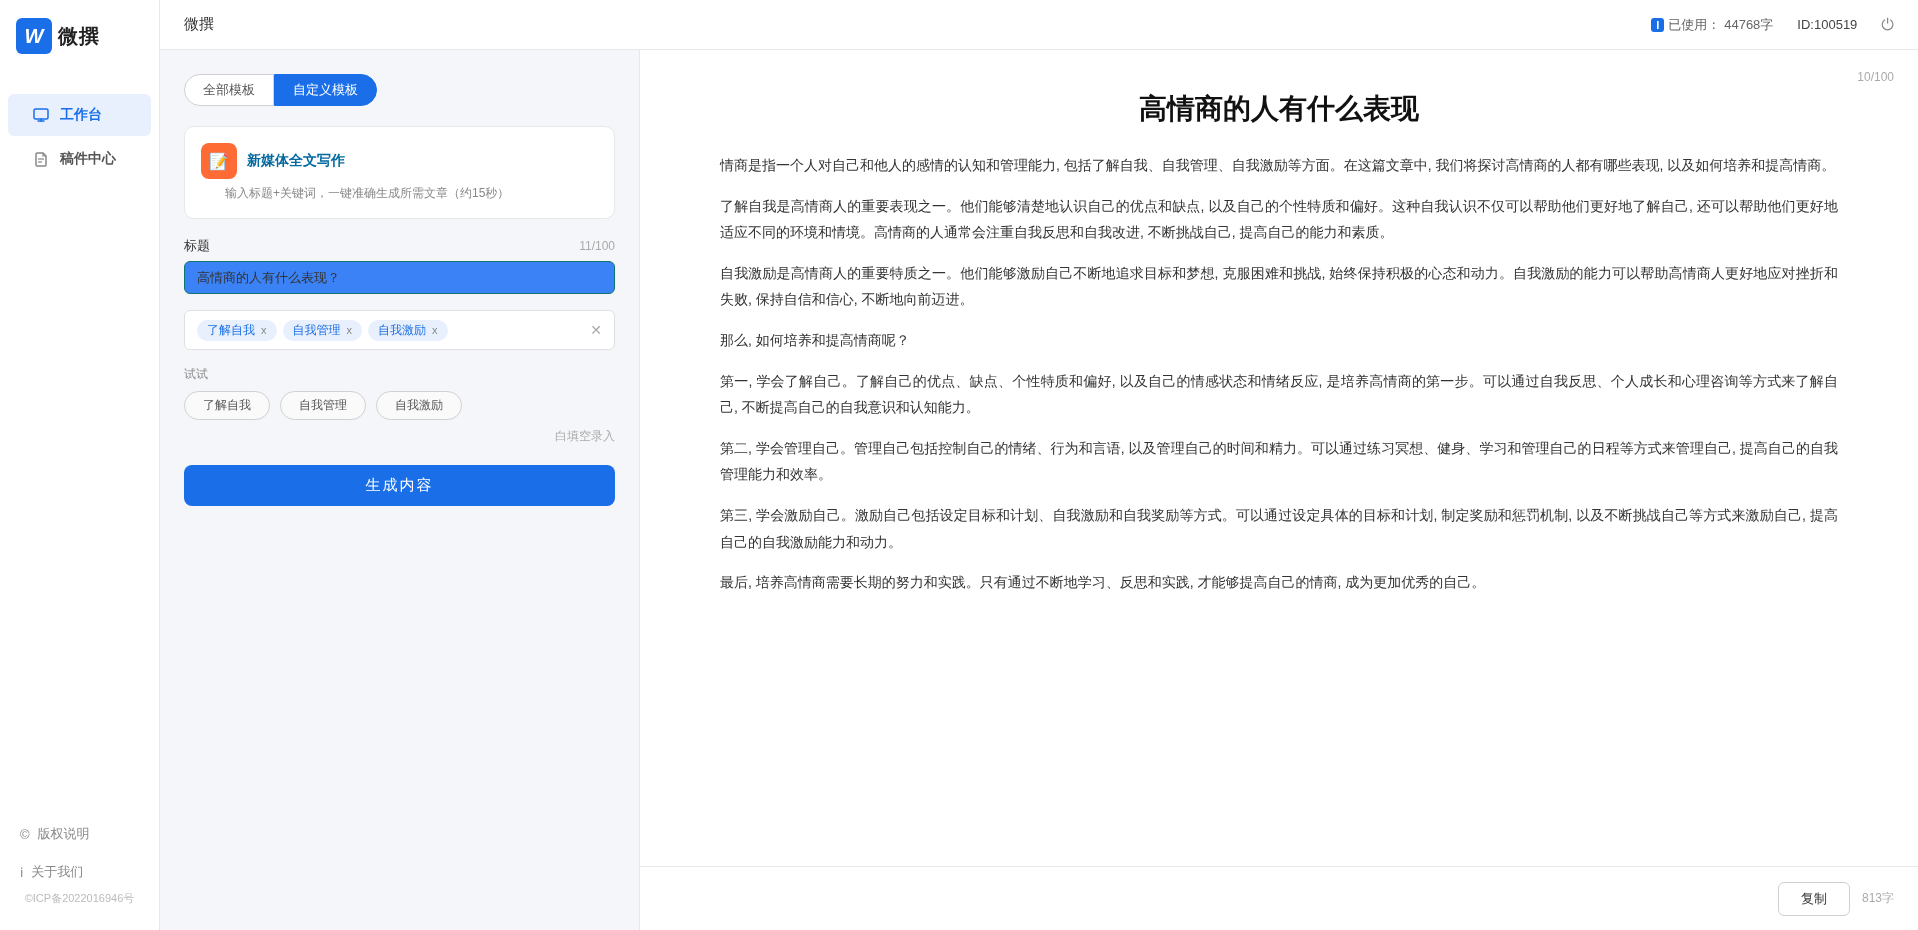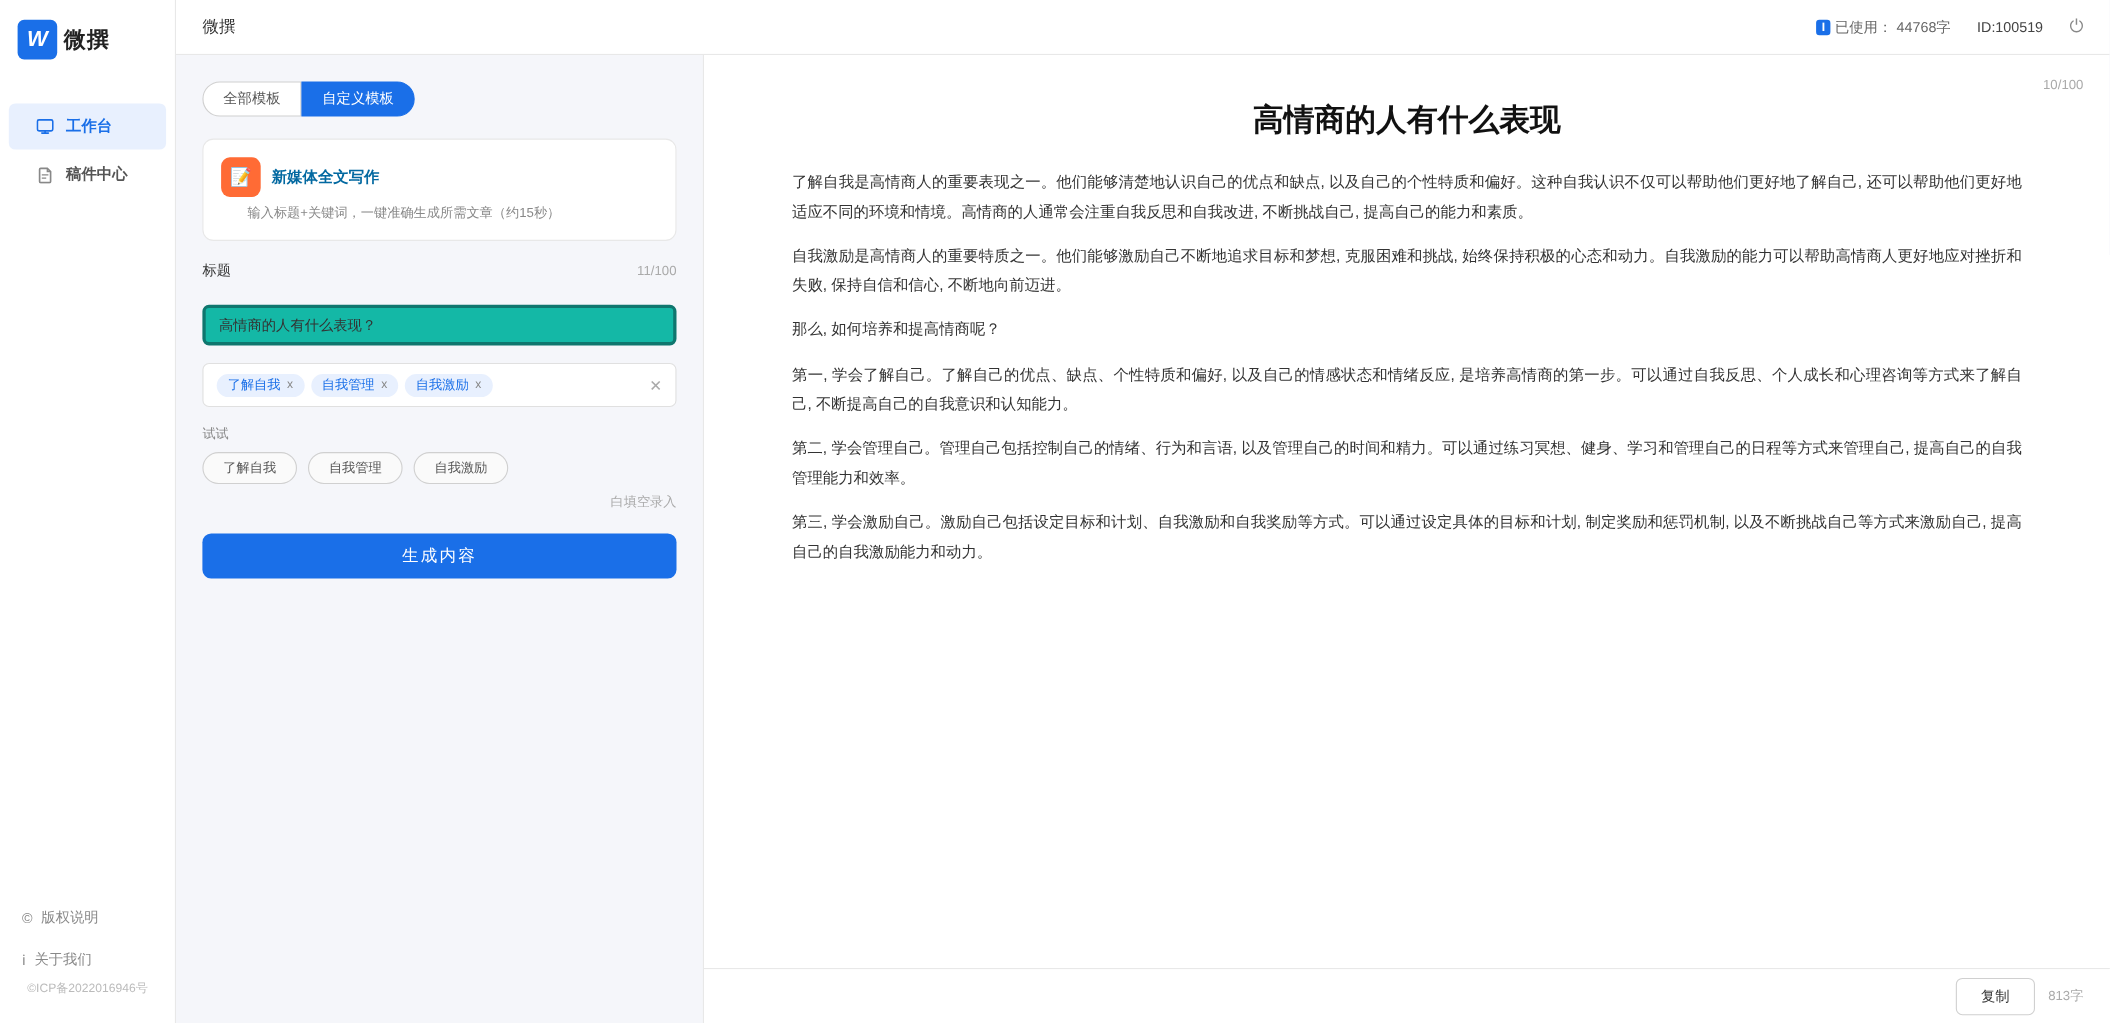--- a/index.html
+++ b/index.html
@@ -219,28 +219,27 @@
       font-size: 13px;
       color: #333;
       font-weight: 500;
     }
     .form-counter {
       font-size: 12px;
       color: #aaa;
     }
     .form-input {
       width: 100%;
-      border: 3px solid #0f766e;
+      border: 1px solid #0f766e;
       border-radius: 6px;
       padding: 8px 12px;
       font-size: 13px;
       color: #333;
       outline: none;
-      background: #14b8a6;
-      margin-top: 16px;
+      background: #3b82f6;
     }
 
     
     .keywords-box {
       border: 1px solid #e0e0e0;
       border-radius: 6px;
       padding: 8px 12px;
       background: #fff;
       display: flex;
       flex-wrap: wrap;
@@ -348,21 +347,21 @@
       margin-bottom: 14px;
       text-align: justify;
     }
 
     
     .right-bottom-bar {
       position: fixed;
       bottom: 0;
       right: 0;
       width: calc(100% - 160px - 480px);
-      height: 50px;
+      height: 64px;
       background: #fff;
       border-top: 1px solid #e8e8e8;
       display: flex;
       align-items: center;
       justify-content: flex-end;
       padding: 16px 24px;
       gap: 12px;
     }
     .copy-btn {
       padding: 7px 22px;
@@ -502,26 +501,28 @@
       </div>
 
       
       <button class="generate-btn">生成内容</button>
     </div>
 
     <div id="right-panel">
       <div class="article-counter">10/100</div>
       <h1 class="article-title">高情商的人有什么表现</h1>
       <div class="article-body">
+        <p>情商是指一个人对自己和他人的感情的认知和管理能力, 包括了解自我、自我管理、自我激励等方面。在这篇文章中, 我们将探讨高情商的人都有哪些表现, 以及如何培养和提高情商。</p>
         <p>了解自我是高情商人的重要表现之一。他们能够清楚地认识自己的优点和缺点, 以及自己的个性特质和偏好。这种自我认识不仅可以帮助他们更好地了解自己, 还可以帮助他们更好地适应不同的环境和情境。高情商的人通常会注重自我反思和自我改进, 不断挑战自己, 提高自己的能力和素质。</p>
         <p>自我激励是高情商人的重要特质之一。他们能够激励自己不断地追求目标和梦想, 克服困难和挑战, 始终保持积极的心态和动力。自我激励的能力可以帮助高情商人更好地应对挫折和失败, 保持自信和信心, 不断地向前迈进。</p>
         <p>那么, 如何培养和提高情商呢？</p>
         <p>第一, 学会了解自己。了解自己的优点、缺点、个性特质和偏好, 以及自己的情感状态和情绪反应, 是培养高情商的第一步。可以通过自我反思、个人成长和心理咨询等方式来了解自己, 不断提高自己的自我意识和认知能力。</p>
         <p>第二, 学会管理自己。管理自己包括控制自己的情绪、行为和言语, 以及管理自己的时间和精力。可以通过练习冥想、健身、学习和管理自己的日程等方式来管理自己, 提高自己的自我管理能力和效率。</p>
         <p>第三, 学会激励自己。激励自己包括设定目标和计划、自我激励和自我奖励等方式。可以通过设定具体的目标和计划, 制定奖励和惩罚机制, 以及不断挑战自己等方式来激励自己, 提高自己的自我激励能力和动力。</p>
+        <p>最后, 培养高情商需要长期的努力和实践。只有通过不断地学习、反思和实践, 才能够提高自己的情商, 成为更加优秀的自己。</p>
       </div>
       <div style="height:60px;"></div>
     </div>
 
   </div>
 </div>
 
 <div class="right-bottom-bar">
   <button class="copy-btn">复制</button>
   <span class="word-count">813字</span>

